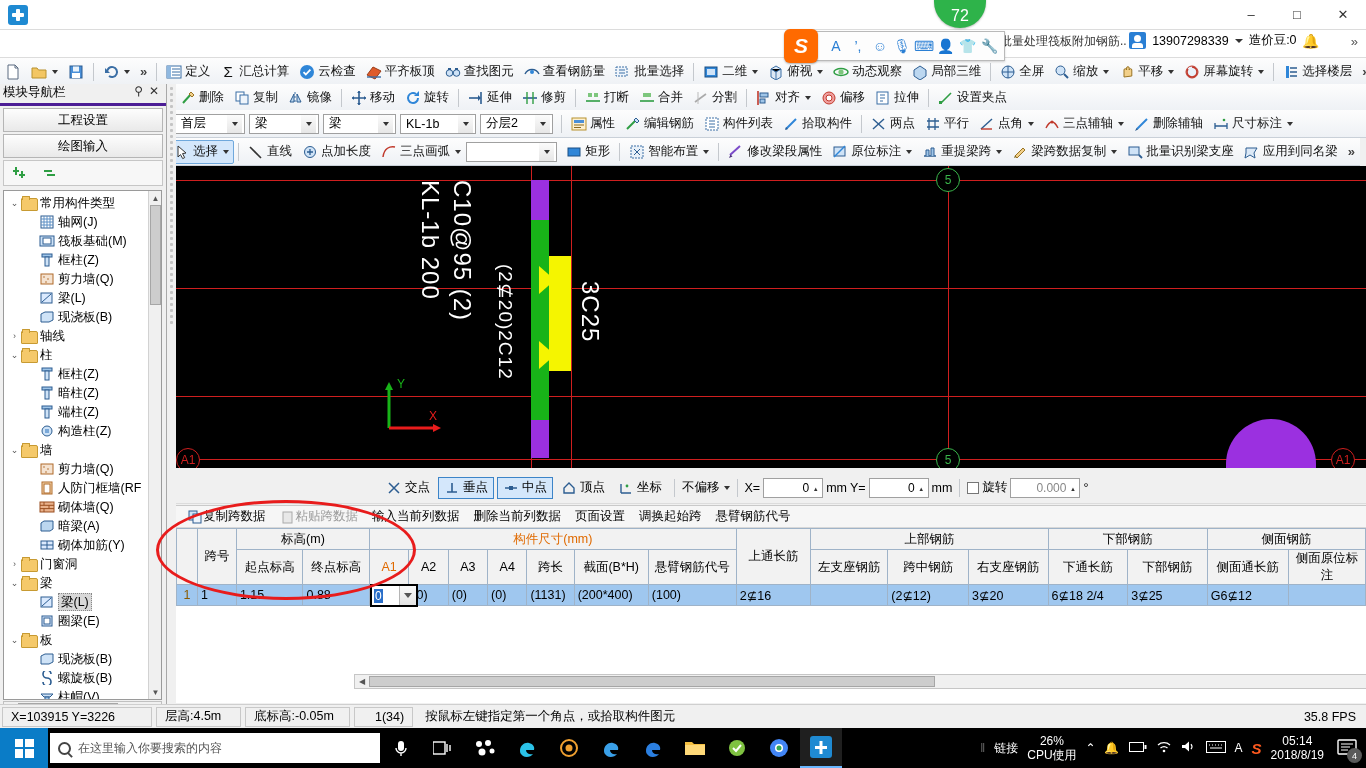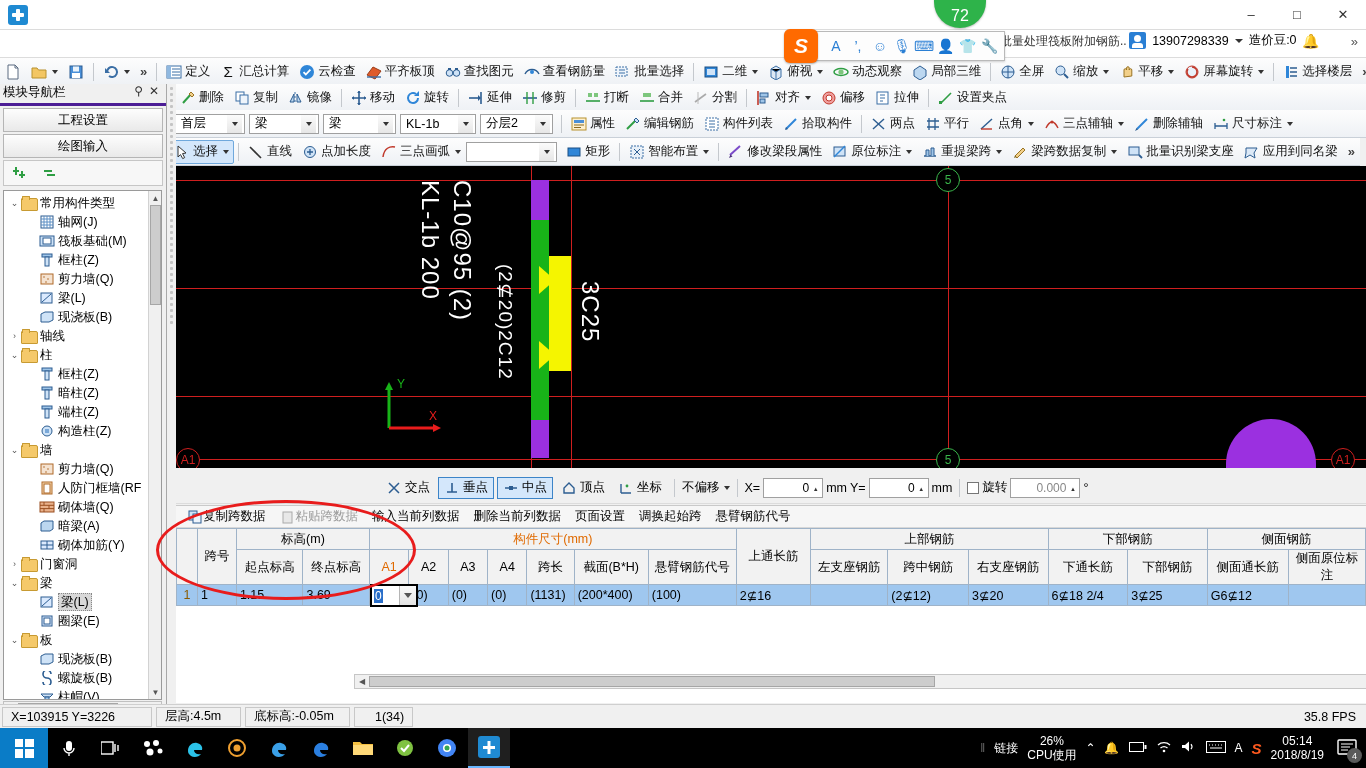--- a/index.html
+++ b/index.html
@@ -1185,21 +1185,21 @@
           <th>下部钢筋</th>
           <th>侧面通长筋</th>
           <th>侧面原位标注</th>
         </tr>
       </thead>
       <tbody>
         <tr class="selrow">
           <td class="rowhdr">1</td>
           <td>1</td>
           <td>1.15</td>
-          <td>3.69</td>
+          <td>0.88</td>
           <td class="cellsel">
             <span class="cellbox">
               <span class="hl">0</span>
               <span class="cb-arr">
                   <i></i>
                 </span>
             </span>
           </td>
           <td>(0)</td>
           <td>(0)</td>
@@ -1226,31 +1226,36 @@
     </div>
   </div>
 
   <div class="ellipse"></div>
 
   <div class="status">
     <div class="st-cell" style="min-width:150px;">X=103915  Y=3226</div>
     <div class="st-cell" style="min-width:85px;">层高:4.5m</div>
     <div class="st-cell" style="min-width:105px;">底标高:-0.05m</div>
     <div class="st-cell" style="min-width:55px;padding-left:20px;">1(34)</div>
+    <div class="st-plain">按鼠标左键指定第一个角点，或拾取构件图元</div>
     <div class="st-right">35.8  FPS</div>
   </div>
 
   <div class="taskbar">
     <div class="tb-start">
       <div class="win-logo">
           <i></i>
           <i></i>
           <i></i>
           <i></i>
         </div>
+    </div>
+    <div class="tb-search">
+      <span class="srch-ring"></span>
+      <span>在这里输入你要搜索的内容</span>
     </div>
     <div class="tb-item">
       <svg width="18" height="18" viewBox="0 0 18 18">
           <path d="M9 2a3 3 0 0 1 3 3v4a3 3 0 0 1-6 0V5a3 3 0 0 1 3-3z" fill="#fff"></path>
           <path d="M4 9a5 5 0 0 0 10 0M9 14v3" stroke="#fff" fill="none" stroke-width="1.4"></path>
         </svg>
     </div>
     <div class="tb-item">
       <svg width="20" height="16" viewBox="0 0 20 16">
           <rect x="0" y="2" width="12" height="12" fill="none" stroke="#fff" stroke-width="1.4"></rect>

